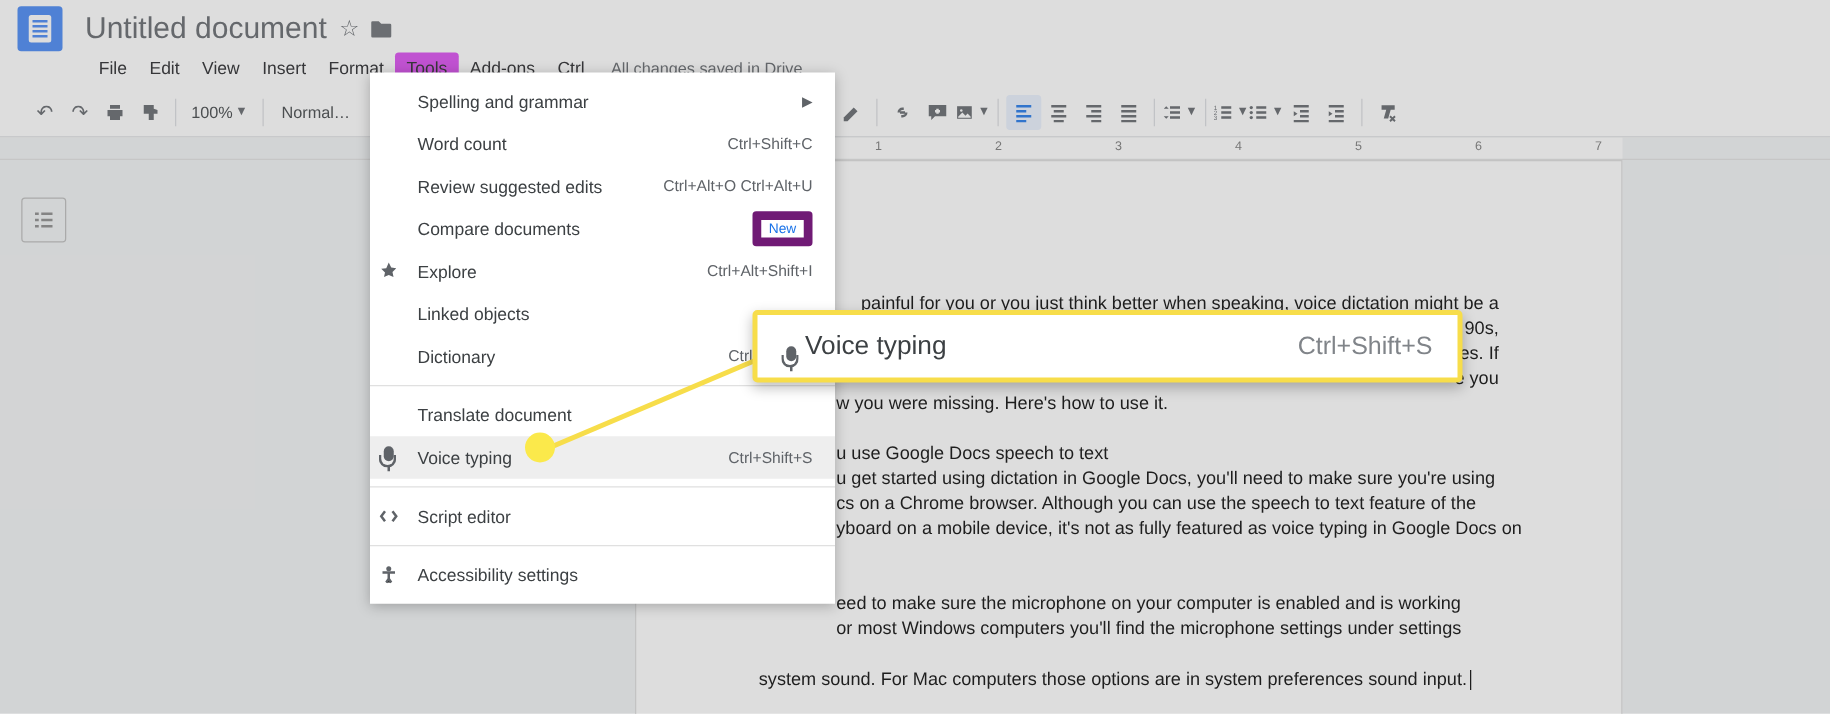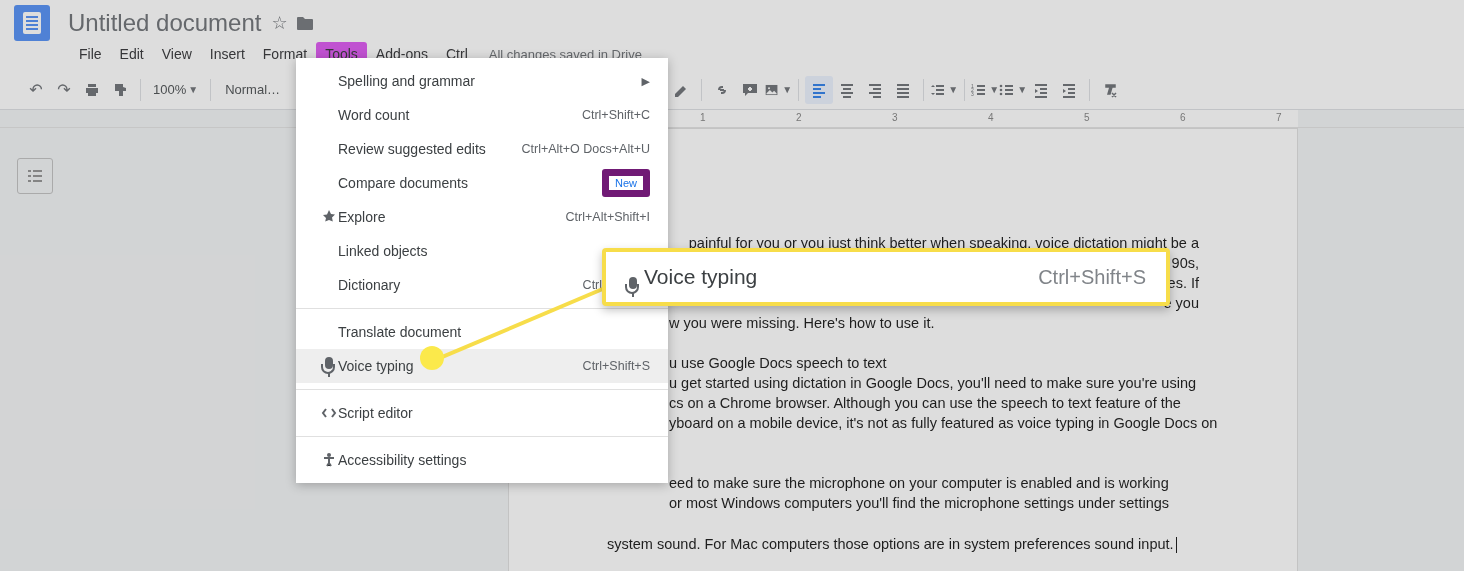--- a/index.html
+++ b/index.html
@@ -76,21 +76,21 @@
   }
   .page p { font-family: Arial, sans-serif; }
   .cursor { display:inline-block; width:1px; height:16px; background:#000; vertical-align:middle; margin-left:2px;}
   
   .dropdown {
     position:absolute; left:296px; top:58px; width:372px; background:#fff;
     box-shadow:0 2px 10px rgba(0,0,0,0.25); z-index:10; padding:6px 0;
     font-size:14px; color:#3c4043;
   }
   .dd-row {
-    display:flex; align-items:center; height:34px; padding:0 18px 0 24px; cursor:default;
+    display:flex; align-items:center; height:34px; padding:0 18px 0 6px; gap:14px; cursor:default;
   }
   .dd-row.highlight { background:#eeeeee; }
   .dd-icon { width:18px; display:flex; justify-content:center; color:#5f6368; font-size:15px; }
   .dd-label { flex:1; }
   .dd-short { font-size:12.5px; color:#5f6368; text-align:right; white-space:nowrap; }
   .dd-sep { height:1px; background:#e0e0e0; margin:6px 0; }
   .dd-new {
     font-size:11px; color:#1a73e8; border:7px solid #701a75; border-radius:3px;
     padding:1px 6px; margin-left:auto;
   }
@@ -342,21 +342,21 @@
     <span class="dd-arrow">▶</span>
   </div>
   <div class="dd-row">
     <span class="dd-icon"></span>
     <span class="dd-label">Word count</span>
     <span class="dd-short">Ctrl+Shift+C</span>
   </div>
   <div class="dd-row">
     <span class="dd-icon"></span>
     <span class="dd-label">Review suggested edits</span>
-    <span class="dd-short">Ctrl+Alt+O Docs+Alt+U</span>
+    <span class="dd-short">Ctrl+Alt+O Ctrl+Alt+U</span>
   </div>
   <div class="dd-row">
     <span class="dd-icon"></span>
     <span class="dd-label">Compare documents</span>
     <span class="dd-new">New</span>
   </div>
   <div class="dd-row">
     <span class="dd-icon">
       <svg width="16" height="16" viewBox="0 0 16 16">
           <path fill="#5f6368" d="M8 1l2 4 4 .5-3 3 .8 4L8 11l-3.8 1.5L5 9 2 6l4-.5z"></path>

